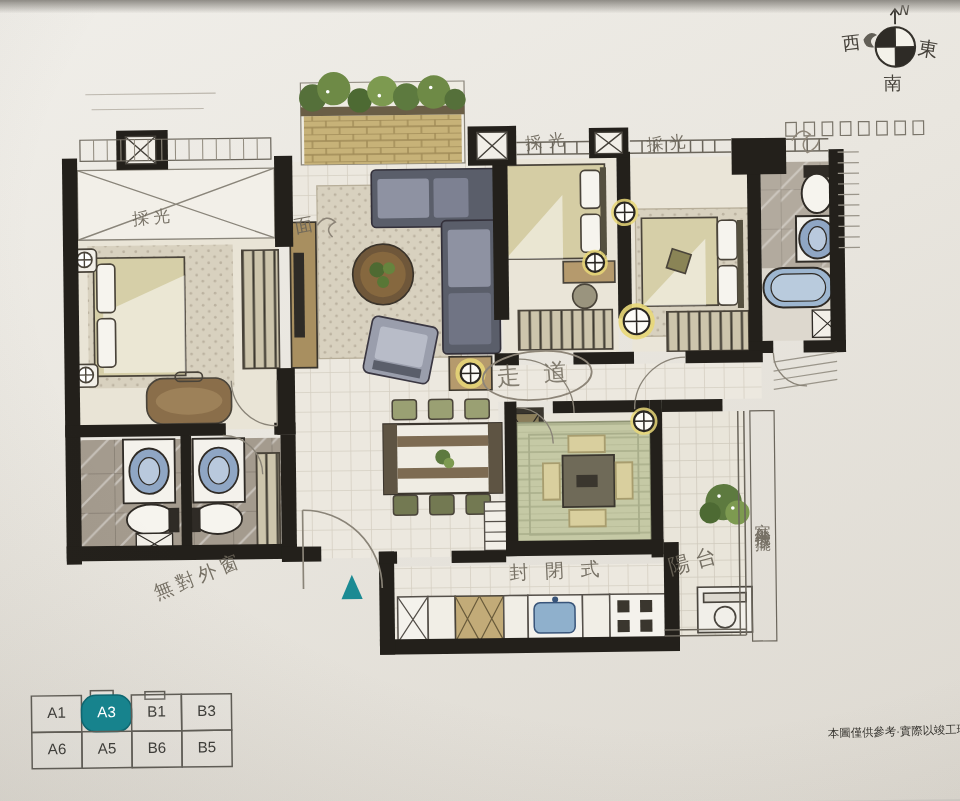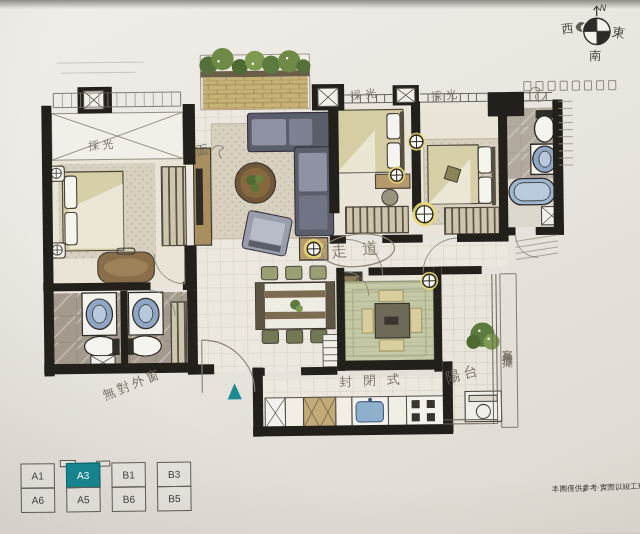--- a/index.html
+++ b/index.html
@@ -8,24 +8,24 @@
     transform:rotate(-0.7deg) scale(1.01);transform-origin:50% 50%;}
   .sheet::after{content:"";position:absolute;inset:0;pointer-events:none;
     background:radial-gradient(120% 110% at 70% 30%,rgba(0,0,0,0) 55%,rgba(70,62,50,0.16) 100%);}
   .edge-top{position:absolute;left:0;top:0;width:640px;height:9px;z-index:9;
     background:linear-gradient(#8f8c86,rgba(143,140,134,0));pointer-events:none;}
   svg.plan{position:absolute;left:0;top:0;}
   .hand{position:absolute;color:#6b6559;opacity:.9;white-space:nowrap;z-index:4;}
   .compass-label{position:absolute;color:#45413a;z-index:4;}
   .unit-grid{position:absolute;left:22px;top:459px;z-index:4;}
   .urow{display:flex;}
-  .ucell{width:32px;height:23px;border:1px solid #5f5c55;margin:-1px 12px 0 -1px;
+  .ucell{width:32px;height:23px;border:1px solid #5f5c55;margin:-1px 0 0 -1px;
     display:flex;align-items:center;justify-content:center;
     font:10px "Liberation Sans",sans-serif;color:#3f3e3a;background:rgba(255,255,255,0.12);}
-  .ucell.sel{background:#17838d;color:#ffffff;border-color:#0e6670;}
+  .ucell.sel{background:#17838d;color:#ffffff;border-color:#0e6670;border-radius:10px;}
   .notch{position:absolute;border:1px solid #5f5c55;background:rgba(255,255,255,0.2);z-index:3;}
   .disclaimer{position:absolute;left:547px;top:484px;font:7.5px "Liberation Sans",sans-serif;
     color:#35332e;white-space:nowrap;transform:rotate(-1deg);z-index:4;}
 </style>
 </head>
 <body>
 
 <div class="sheet">
 
 <svg class="plan" width="640" height="534" viewBox="0 0 640 534">

